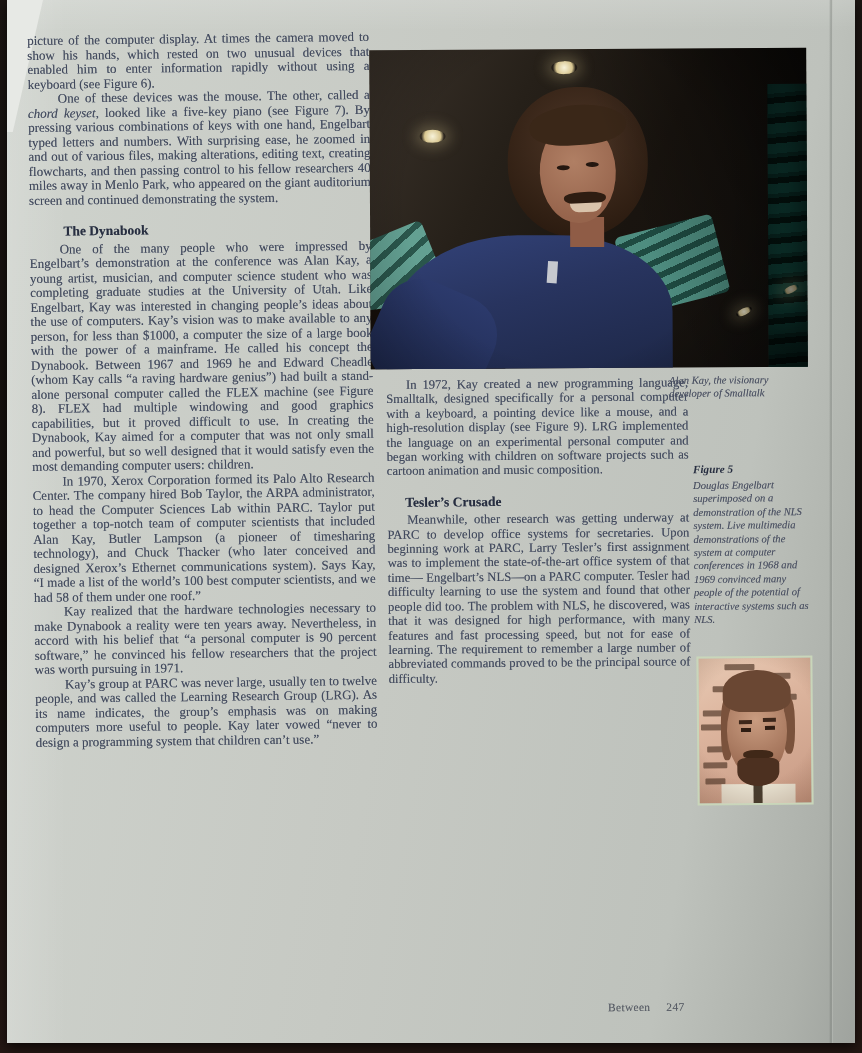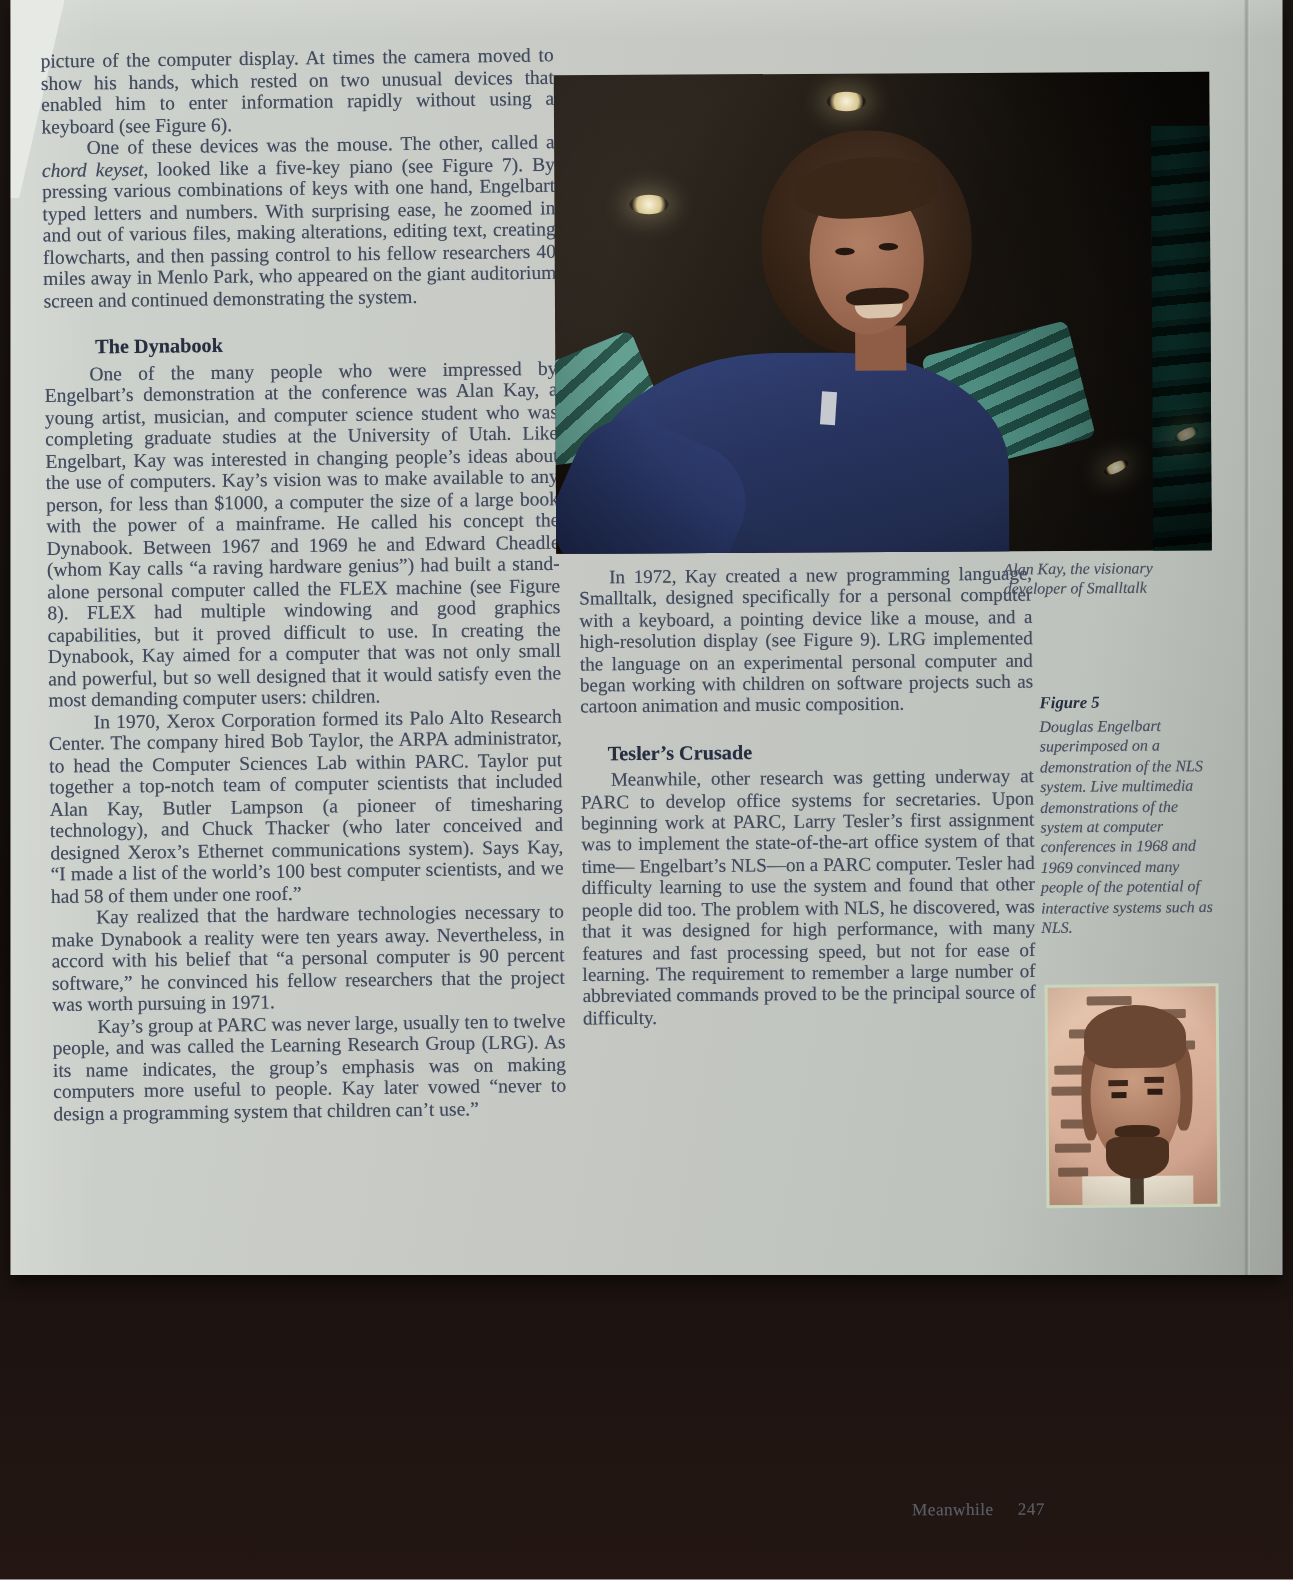--- a/index.html
+++ b/index.html
@@ -2,21 +2,21 @@
 <html style="--paper: #c6c9c3; --ink: #424a5e; --heading-ink: #272e40; --caption-ink: #4a5062; --photo-shirt-blue: #33437a; --photo-teal: #3f7d72; --figure-sepia: #dcb49d; --backdrop: #1b1512;"><head>
 <meta charset="utf-8">
 <style>
   html,body{margin:0;padding:0;}
   body{
     width:862px;height:1053px;position:relative;overflow:hidden;
     background:linear-gradient(180deg,var(--backdrop,#1b1512) 0%,#120d0b 60%,#241713 100%);
     font-family:"Liberation Serif","DejaVu Serif",serif;
   }
   .page{
-    position:absolute;left:7px;top:0;width:848px;height:850px;
+    position:absolute;left:7px;top:0;width:848px;height:1043px;
     background:
       linear-gradient(90deg,rgba(255,255,255,.16),transparent 7%),
       linear-gradient(180deg,rgba(255,255,255,.14),transparent 3%),
       linear-gradient(100deg,#cfd3cd 0%,var(--paper,#c6c9c3) 48%,#bec2bc 80%,#adb1ab 93%,#9fa39e 100%);
     box-shadow:0 5px 10px rgba(0,0,0,.6);
   }
   .page::after{ 
     content:"";position:absolute;top:0;bottom:0;right:22px;width:4px;
     background:linear-gradient(90deg,rgba(255,255,255,0),rgba(105,110,105,.45) 55%,rgba(215,218,212,.5));
   }
@@ -181,15 +181,15 @@
     <div class="e-hair"></div>
     <div class="e-brow" style="left:40px;top:62px;"></div>
     <div class="e-brow" style="left:64px;top:60px;"></div>
     <div class="e-eye" style="left:42px;top:70px;"></div>
     <div class="e-eye" style="left:66px;top:68px;"></div>
     <div class="e-stache"></div>
     <div class="e-beard"></div>
   </div>
 
   <div class="footer">
-    <span>Meanwhile</span><span class="pgnum">247</span>
+    <span>Between</span><span class="pgnum">247</span>
   </div>
 </div>
 
 </body></html>

